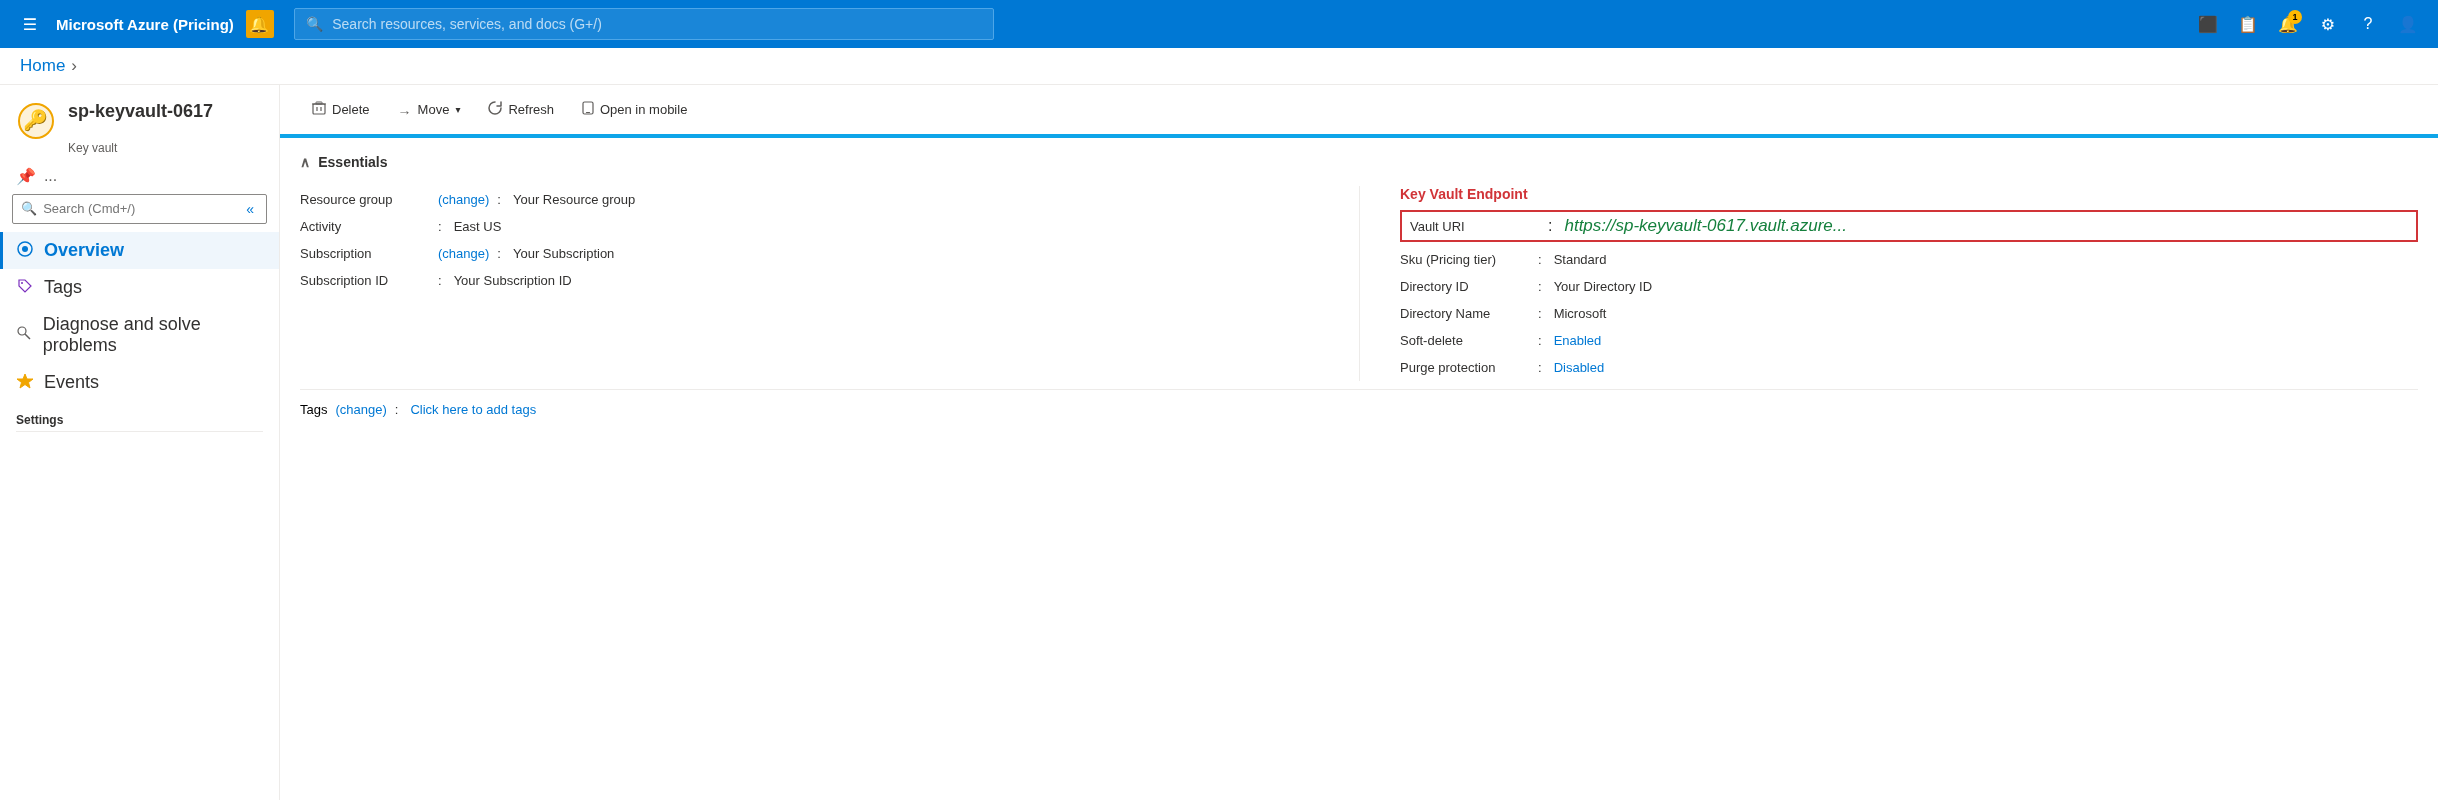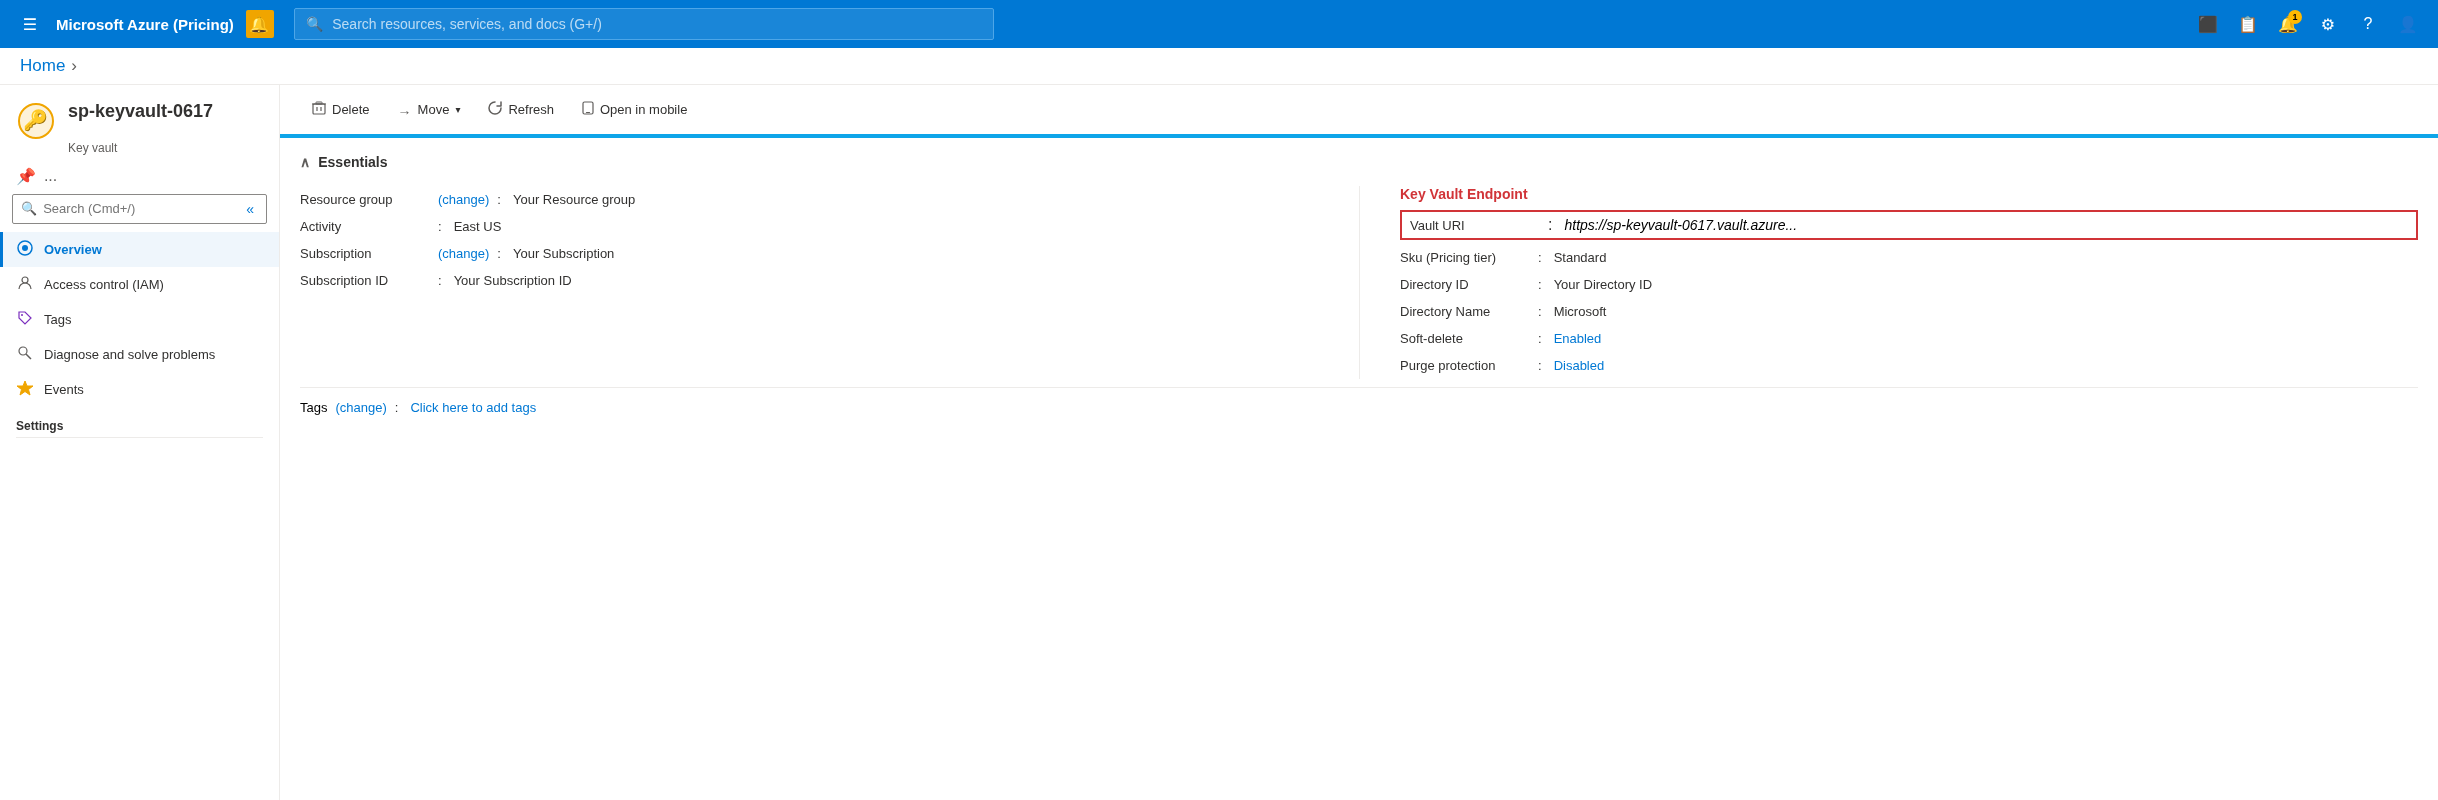--- a/index.html
+++ b/index.html
@@ -175,21 +175,21 @@
       padding: 2px 4px;
     }
 
     .sidebar-nav { flex: 1; }
     .sidebar-item {
       display: flex;
       align-items: center;
       gap: 10px;
       padding: 8px 16px;
       cursor: pointer;
-      font-size: 13px;
+      font-size: 18px;
       color: #323130;
       position: relative;
     }
     .sidebar-item.active {
       background: #eff6fc;
       color: #0078d4;
       font-weight: 600;
     }
     .sidebar-item.active::before {
       content: '';
@@ -294,22 +294,22 @@
     }
     .vault-uri-row {
       border: 2px solid #d13438;
       padding: 4px 8px;
       display: flex;
       align-items: center;
       gap: 8px;
       margin-bottom: 4px;
     }
     .vault-uri-value {
-      color: #000000;
-      font-size: 14px;
+      color: #15803d;
+      font-size: 17px;
       font-style: italic;
     }
 
     
     .status-enabled { color: #0078d4; }
     .status-disabled { color: #0078d4; }
 
     
     .tags-section {
       padding: 12px 0;
@@ -407,29 +407,20 @@
           <svg width="16" height="16" viewBox="0 0 16 16">
               <circle cx="8" cy="8" r="7" stroke="#0078d4" stroke-width="1.5" fill="none"></circle>
               <circle cx="8" cy="8" r="3" fill="#0078d4"></circle>
             </svg>
         </span>
         <span>Overview</span>
       </div>
       <div class="sidebar-item">
         <span class="sidebar-icon">
           <svg width="16" height="16" viewBox="0 0 16 16">
-              <circle cx="8" cy="5" r="3" stroke="#605e5c" stroke-width="1.2" fill="none"></circle>
-              <path d="M2 14c0-3.314 2.686-6 6-6s6 2.686 6 6" stroke="#605e5c" stroke-width="1.2" fill="none"></path>
-            </svg>
-        </span>
-        <span>Access control (IAM)</span>
-      </div>
-      <div class="sidebar-item">
-        <span class="sidebar-icon">
-          <svg width="16" height="16" viewBox="0 0 16 16">
               <path d="M2 2h6l6 6-6 6-6-6V2z" stroke="#7b2fbe" stroke-width="1.2" fill="none"></path>
               <circle cx="5" cy="5" r="1" fill="#7b2fbe"></circle>
             </svg>
         </span>
         <span>Tags</span>
       </div>
       <div class="sidebar-item">
         <span class="sidebar-icon">
           <svg width="16" height="16" viewBox="0 0 16 16">
               <circle cx="6" cy="6" r="4" stroke="#605e5c" stroke-width="1.2" fill="none"></circle>

